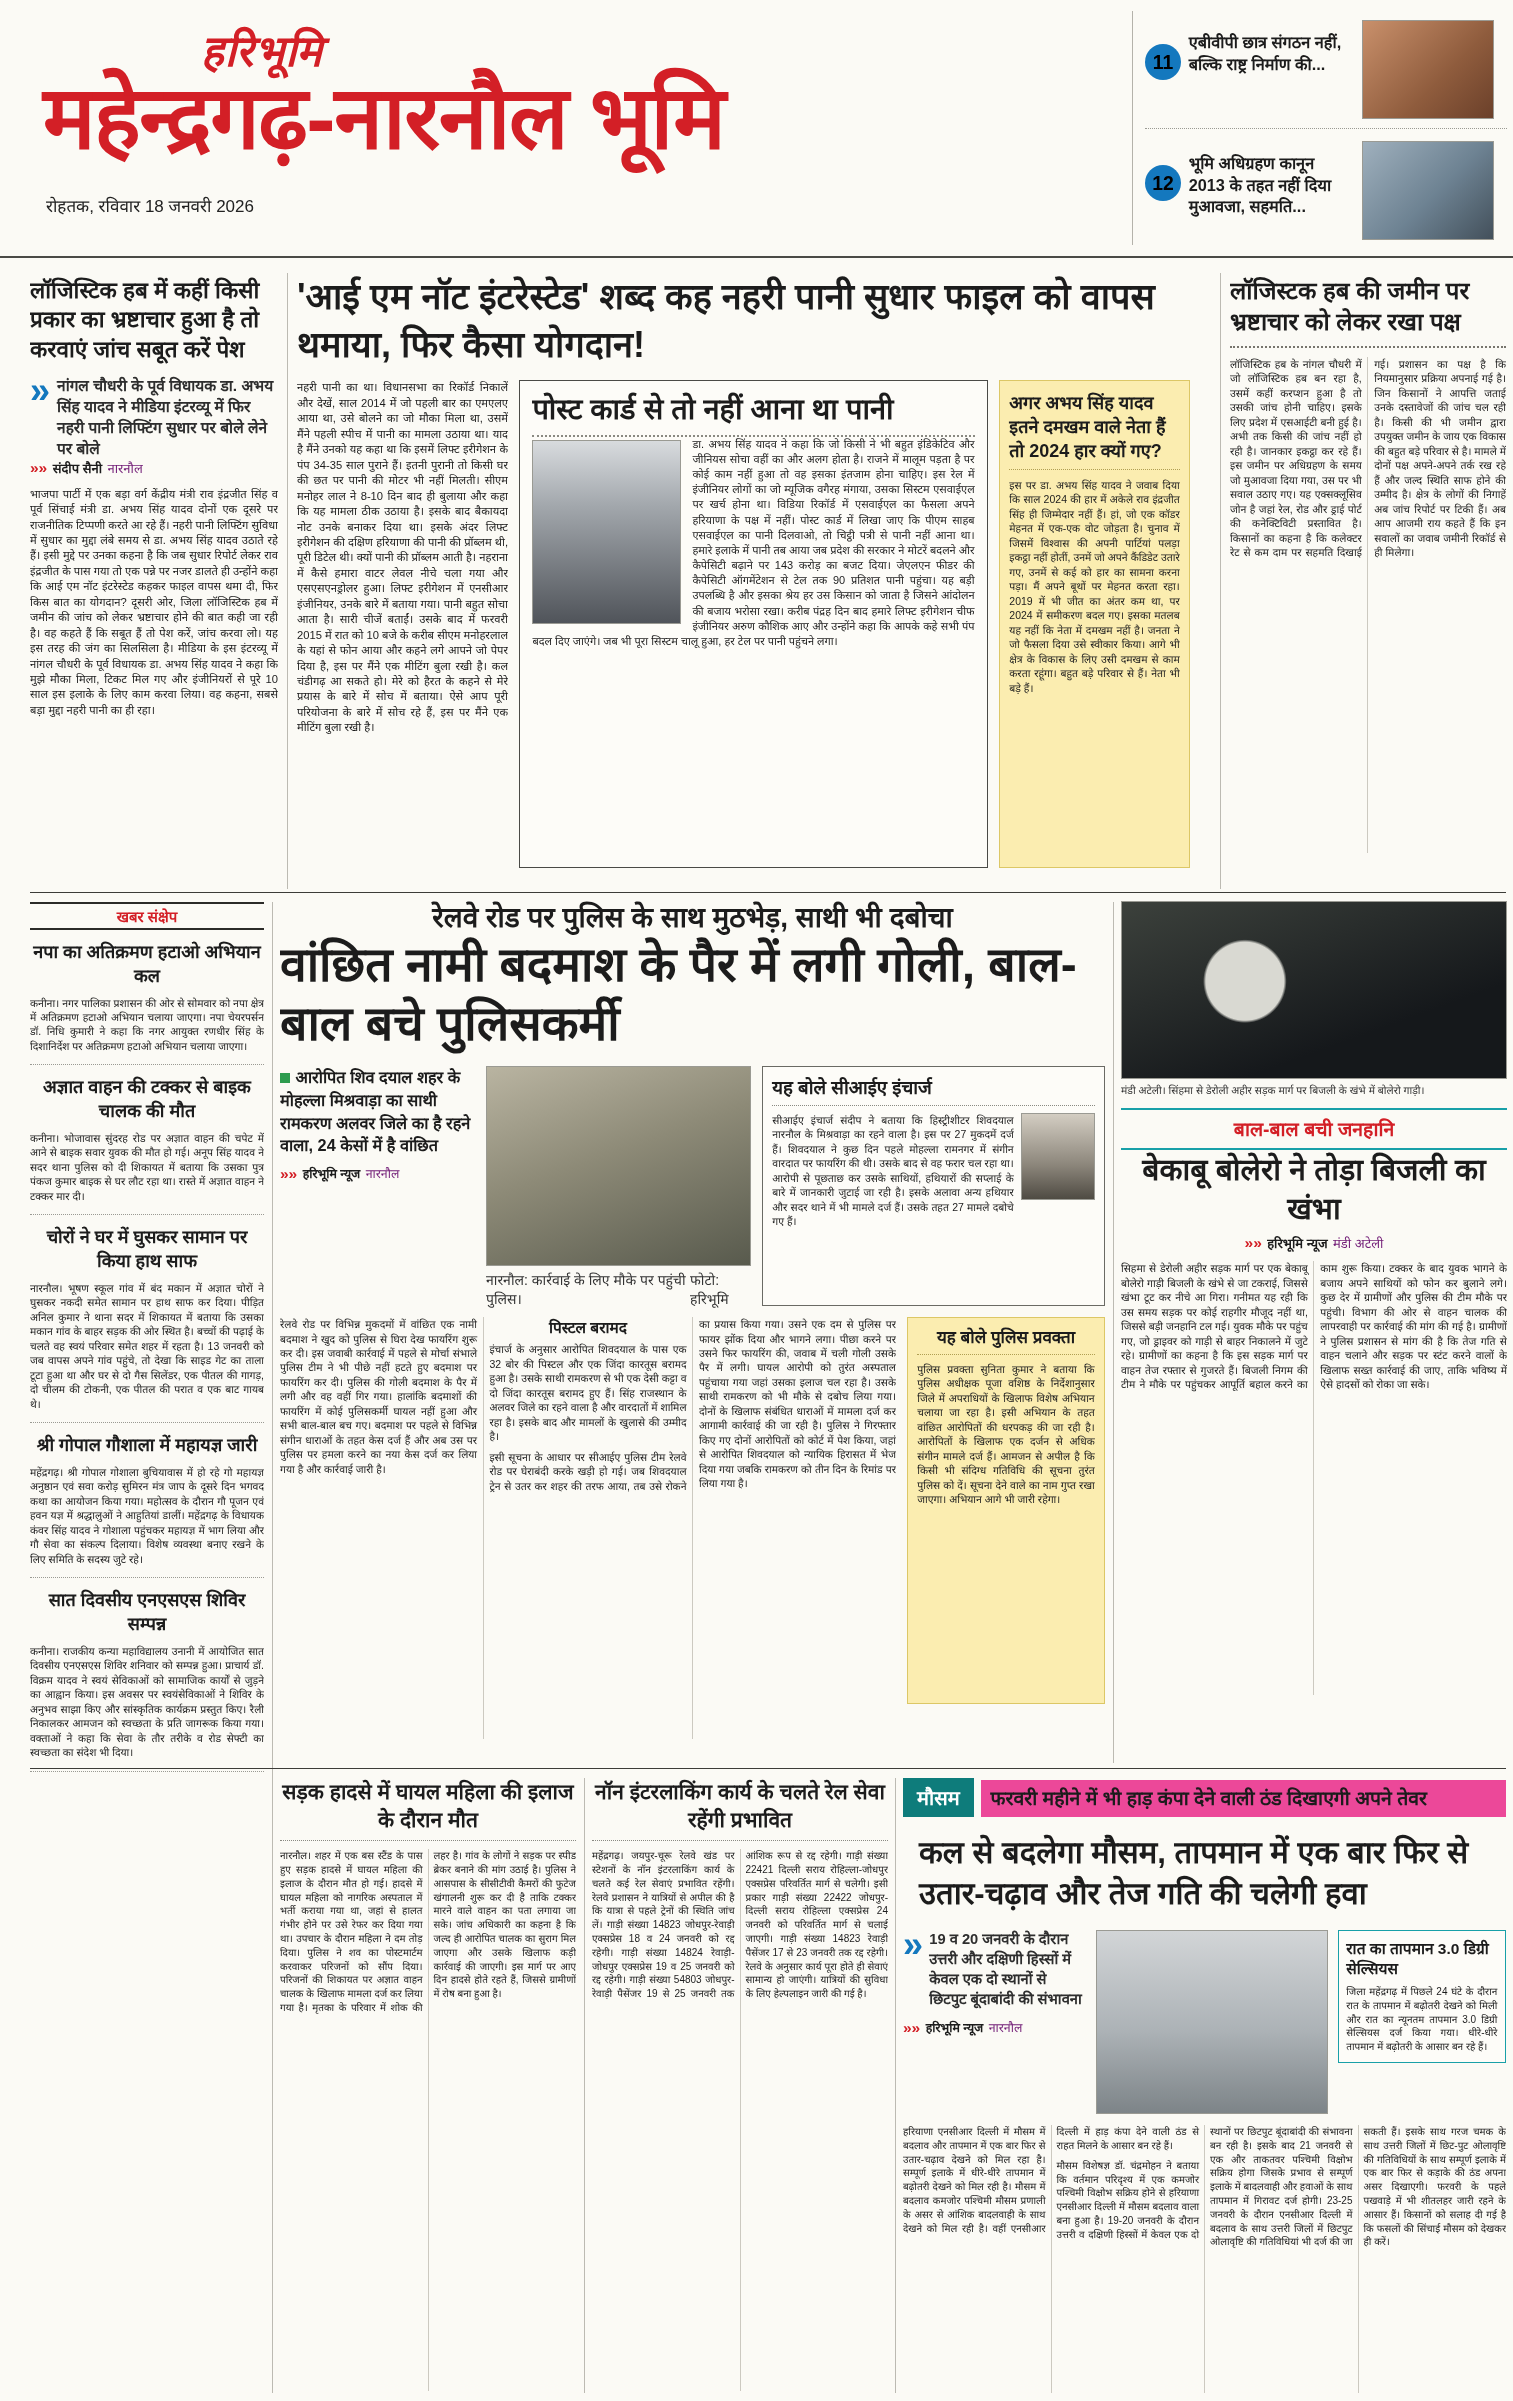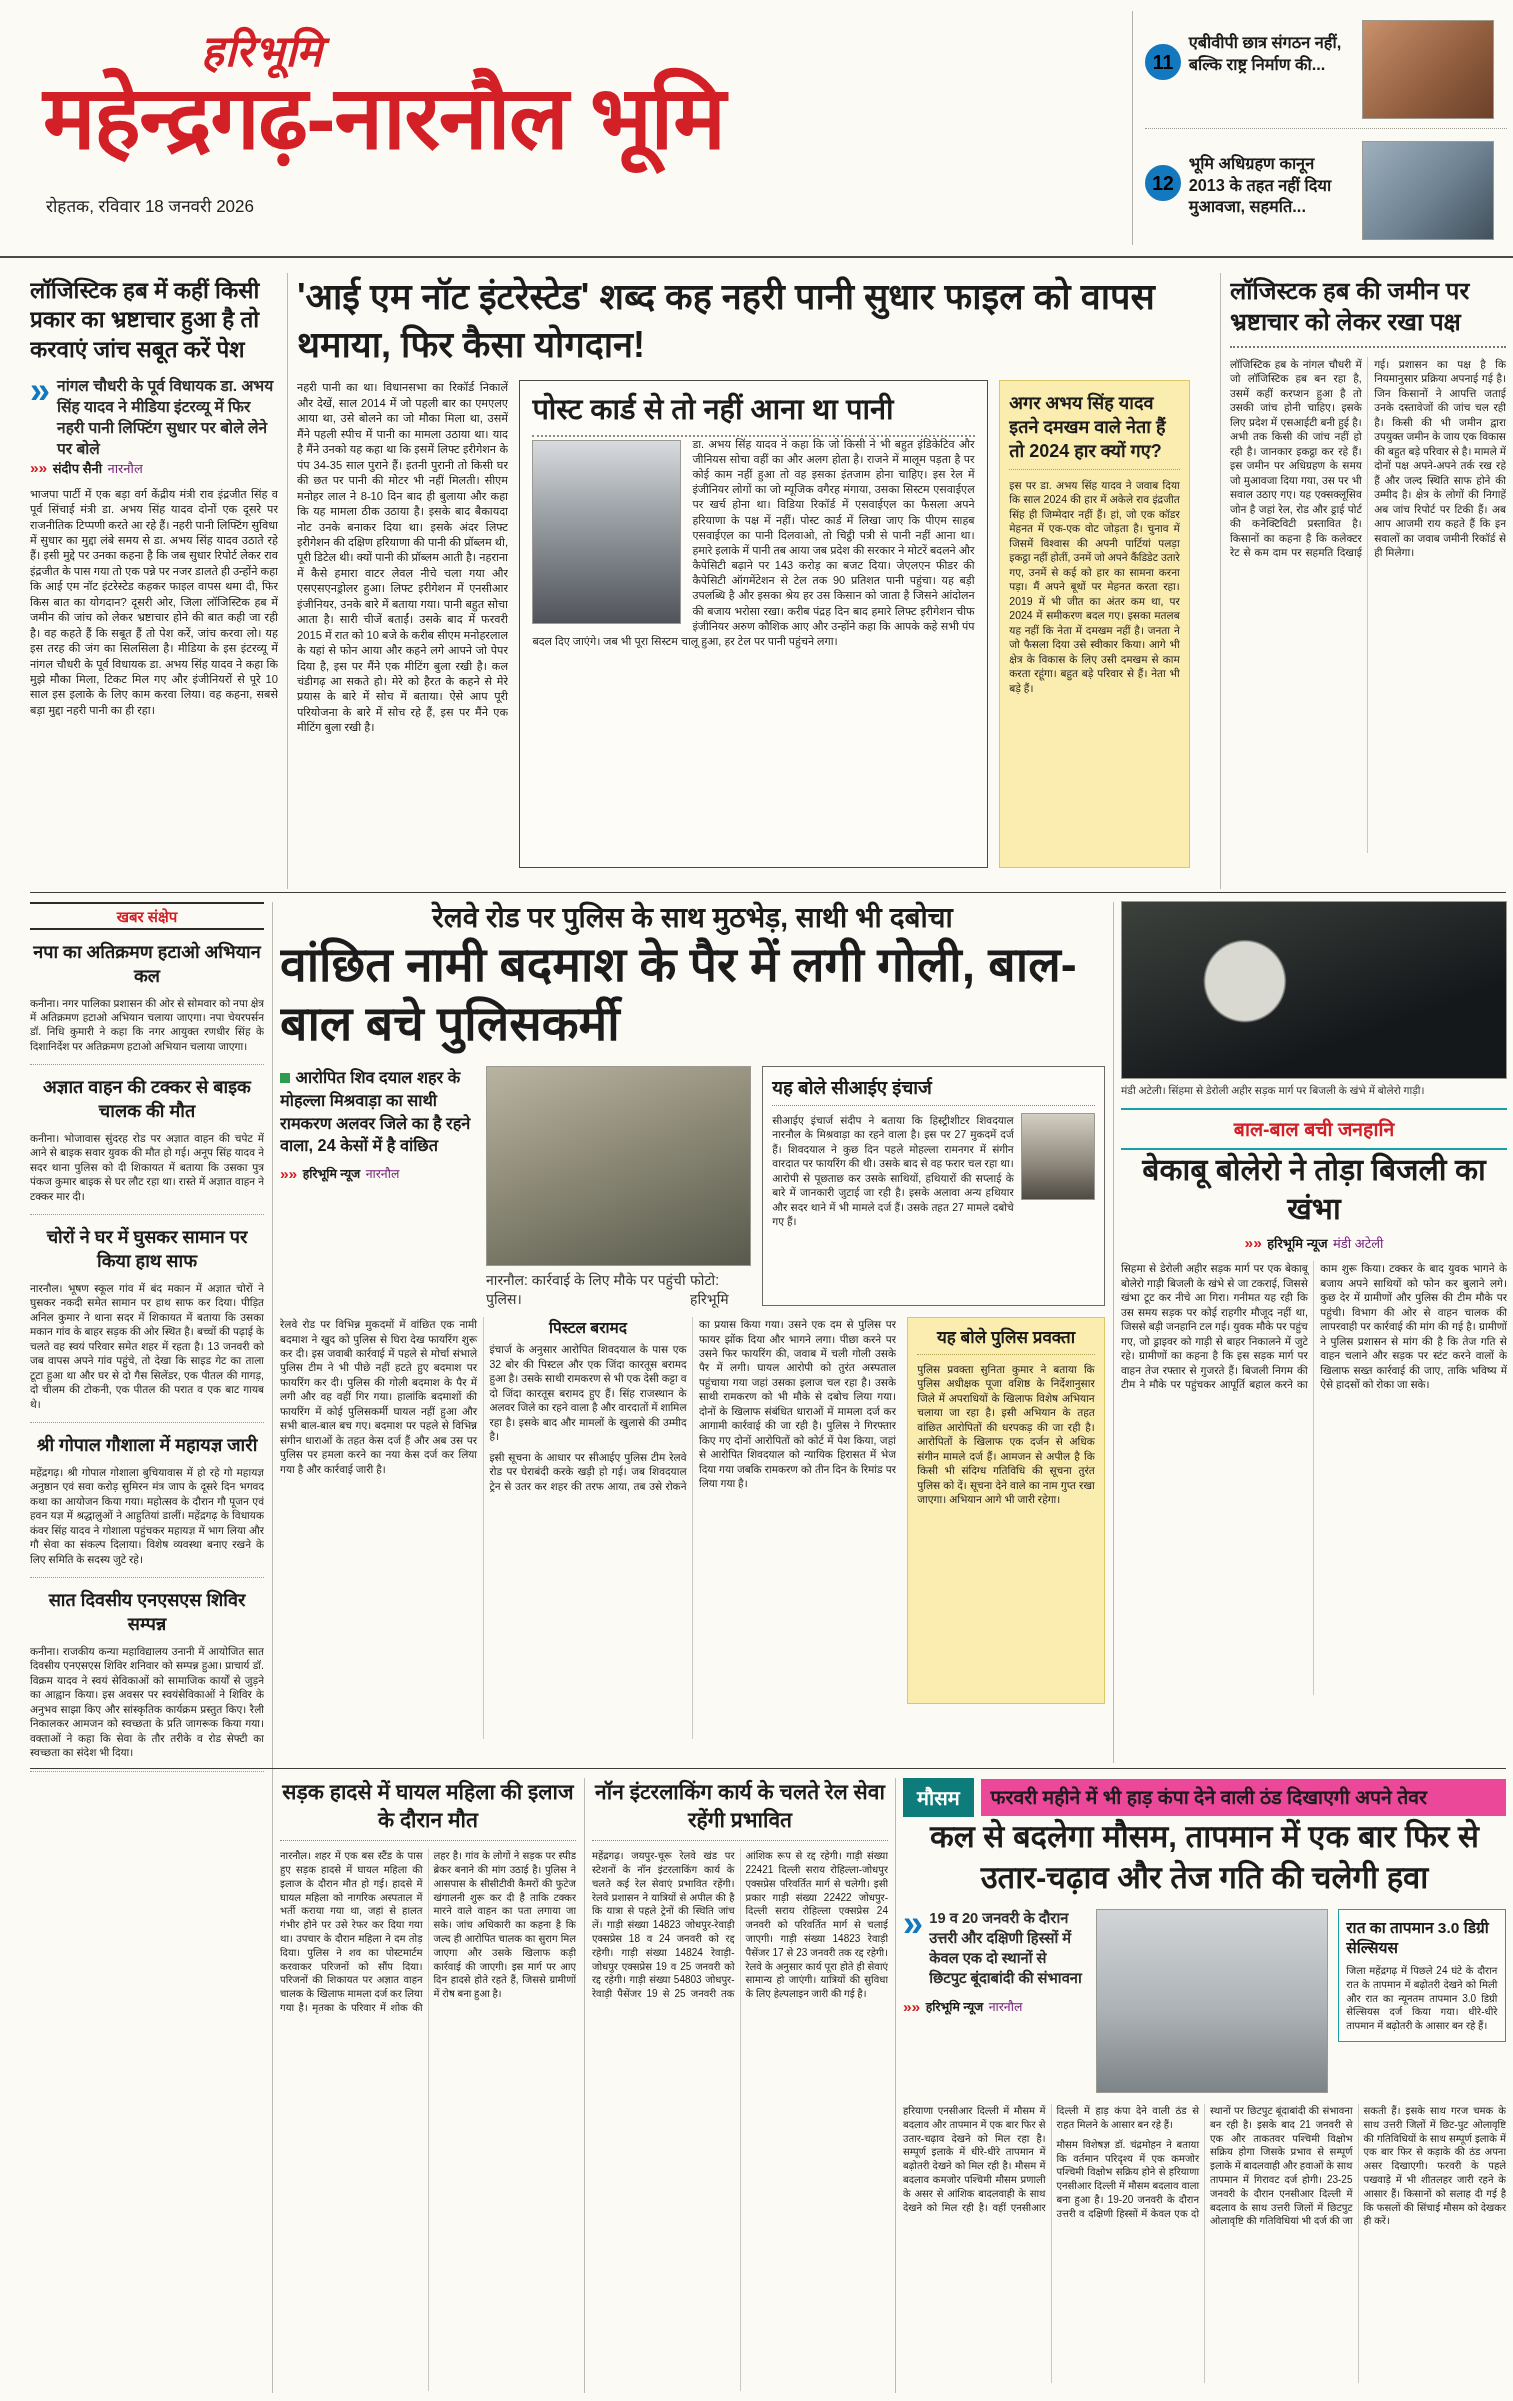--- a/index.html
+++ b/index.html
@@ -103,21 +103,21 @@
 
   
   .bottom-col{position:absolute;top:1778px;width:296px;height:615px;overflow:hidden;}
   .acc{left:280px;} .rail{left:592px;}
   .v5{left:584px;top:1778px;height:615px;} .v6{left:895px;top:1778px;height:615px;}
   .bottom-head{font-size:21px;font-weight:800;text-align:center;line-height:1.32;border-bottom:1.5px dotted #8a8a82;padding-bottom:7px;}
   .bottom-body{margin-top:7.7px;column-count:2;column-gap:11px;column-rule:0.8px solid #ccc9c0;font-size:10px;height:542px;overflow:hidden;}
 
   
   .weather{position:absolute;left:903px;top:1778px;width:603px;height:615px;overflow:hidden;}
-  .weather-top{display:flex;gap:7.7px;align-items:center;}
+  .weather-top{display:flex;gap:7.7px;align-items:flex-end;}
   .weather-label{background:#0e7c7b;color:#fff;font-weight:800;font-size:20px;padding:6.2px 14px;display:flex;align-items:center;flex:0 0 auto;}
   .weather-strip{background:#ec4899;font-size:19.4px;font-weight:800;padding:6.2px 9.3px;flex:1;line-height:1.28;}
   .weather-headline{font-size:31px;font-weight:800;line-height:1.3;margin-top:9.3px;}
   .weather-row{display:flex;gap:9.3px;margin-top:11px;}
   .weather-quote{width:184px;}
   .weather-quote-inner{display:flex;gap:6.2px;}
   .weather-quote-text{font-size:14.7px;font-weight:800;line-height:1.35;color:#2e2e2e;}
   .weather-quote .byline{margin-top:9.3px;font-size:12.4px;}
   .fog-photo{width:232px;height:184px;flex:0 0 auto;}
   .temp-col{flex:1;}
@@ -303,21 +303,21 @@
     <div class="bottom-body jtext">महेंद्रगढ़। जयपुर-चूरू रेलवे खंड पर स्टेशनों के नॉन इंटरलाकिंग कार्य के चलते कई रेल सेवाएं प्रभावित रहेंगी। रेलवे प्रशासन ने यात्रियों से अपील की है कि यात्रा से पहले ट्रेनों की स्थिति जांच लें। गाड़ी संख्या 14823 जोधपुर-रेवाड़ी एक्सप्रेस 18 व 24 जनवरी को रद्द रहेगी। गाड़ी संख्या 14824 रेवाड़ी-जोधपुर एक्सप्रेस 19 व 25 जनवरी को रद्द रहेगी। गाड़ी संख्या 54803 जोधपुर-रेवाड़ी पैसेंजर 19 से 25 जनवरी तक आंशिक रूप से रद्द रहेगी। गाड़ी संख्या 22421 दिल्ली सराय रोहिल्ला-जोधपुर एक्सप्रेस परिवर्तित मार्ग से चलेगी। इसी प्रकार गाड़ी संख्या 22422 जोधपुर-दिल्ली सराय रोहिल्ला एक्सप्रेस 24 जनवरी को परिवर्तित मार्ग से चलाई जाएगी। गाड़ी संख्या 14823 रेवाड़ी पैसेंजर 17 से 23 जनवरी तक रद्द रहेगी। रेलवे के अनुसार कार्य पूरा होते ही सेवाएं सामान्य हो जाएंगी। यात्रियों की सुविधा के लिए हेल्पलाइन जारी की गई है।</div>
   </section>
 
   <div class="v v6"></div>
 
   <section class="weather">
     <div class="weather-top">
       <div class="weather-label">मौसम</div>
       <div class="weather-strip">फरवरी महीने में भी हाड़ कंपा देने वाली ठंड दिखाएगी अपने तेवर</div>
     </div>
-    <h3 class="weather-headline" style="margin:0;text-align:center;">कल से बदलेगा मौसम, तापमान में एक बार फिर से उतार-चढ़ाव और तेज गति की चलेगी हवा</h3>
+    <h3 class="weather-headline" style="margin:16px;">कल से बदलेगा मौसम, तापमान में एक बार फिर से उतार-चढ़ाव और तेज गति की चलेगी हवा</h3>
 
     <div class="weather-row">
       <div class="weather-quote">
         <div class="weather-quote-inner">
           <span class="qmark">»</span>
           <span class="weather-quote-text">19 व 20 जनवरी के दौरान उत्तरी और दक्षिणी हिस्सों में केवल एक दो स्थानों से छिटपुट बूंदाबांदी की संभावना</span>
         </div>
         <div class="byline">
           <span class="mark">»»</span>
           <span>हरिभूमि न्यूज</span>

